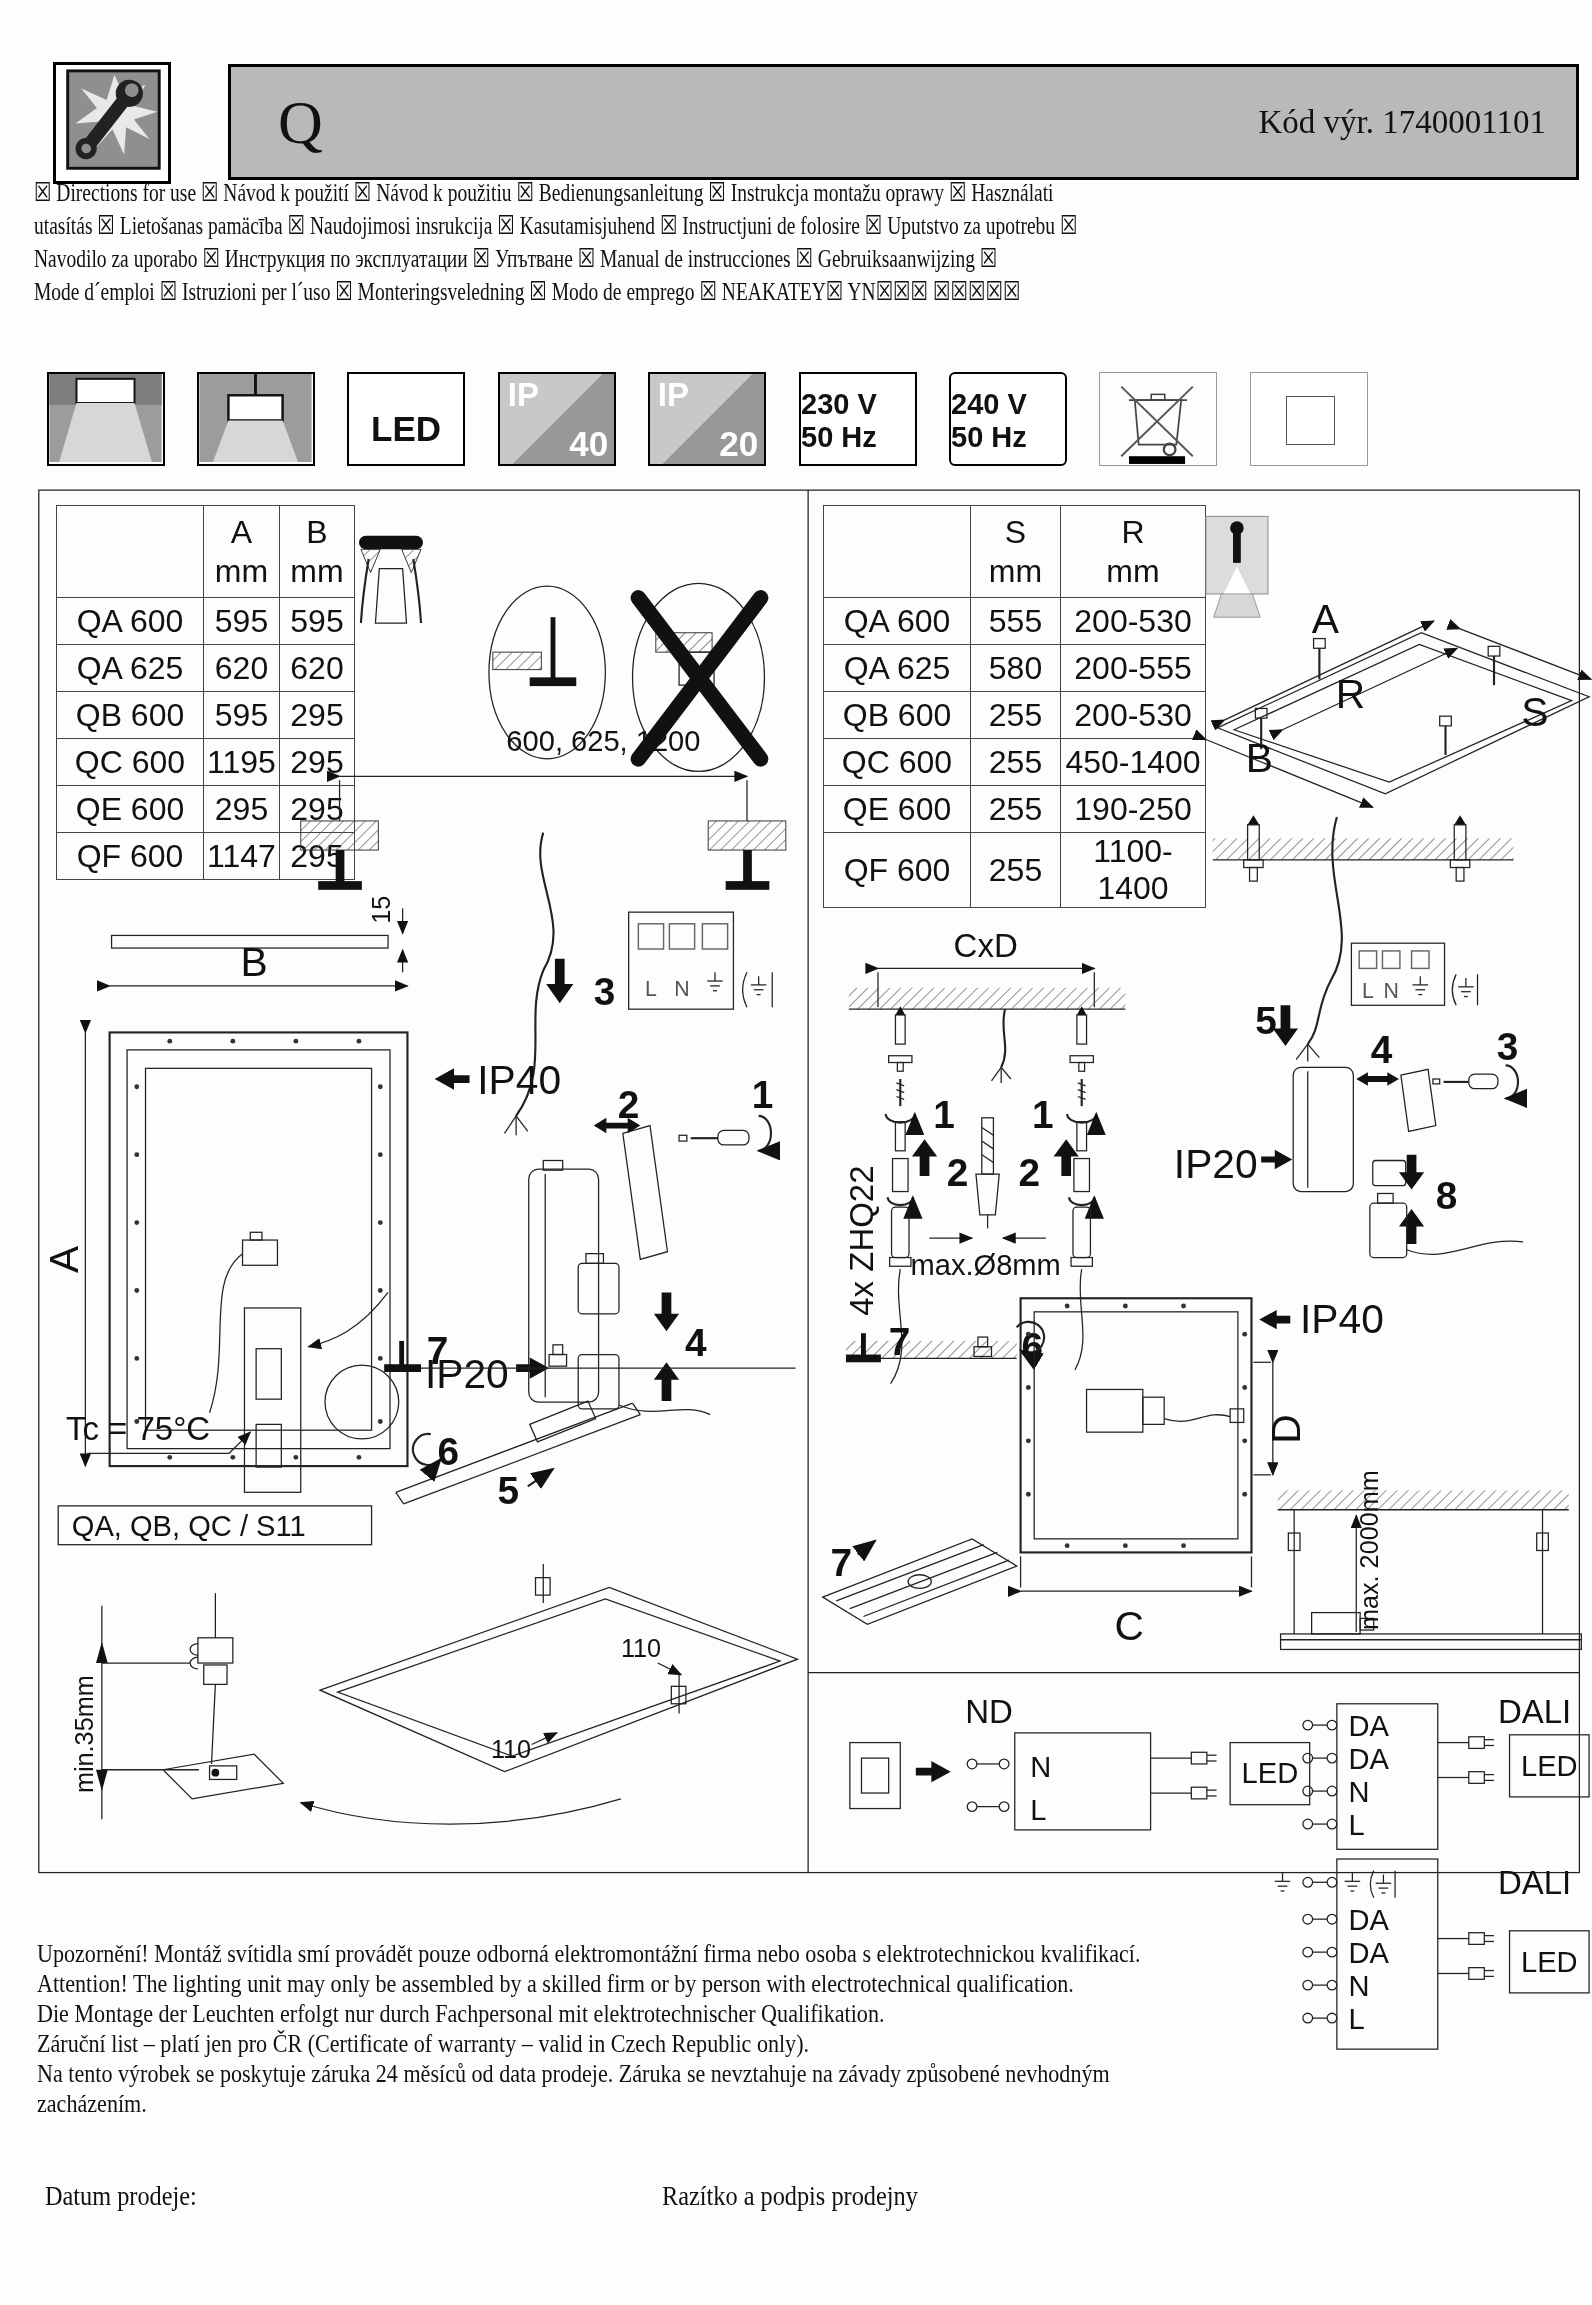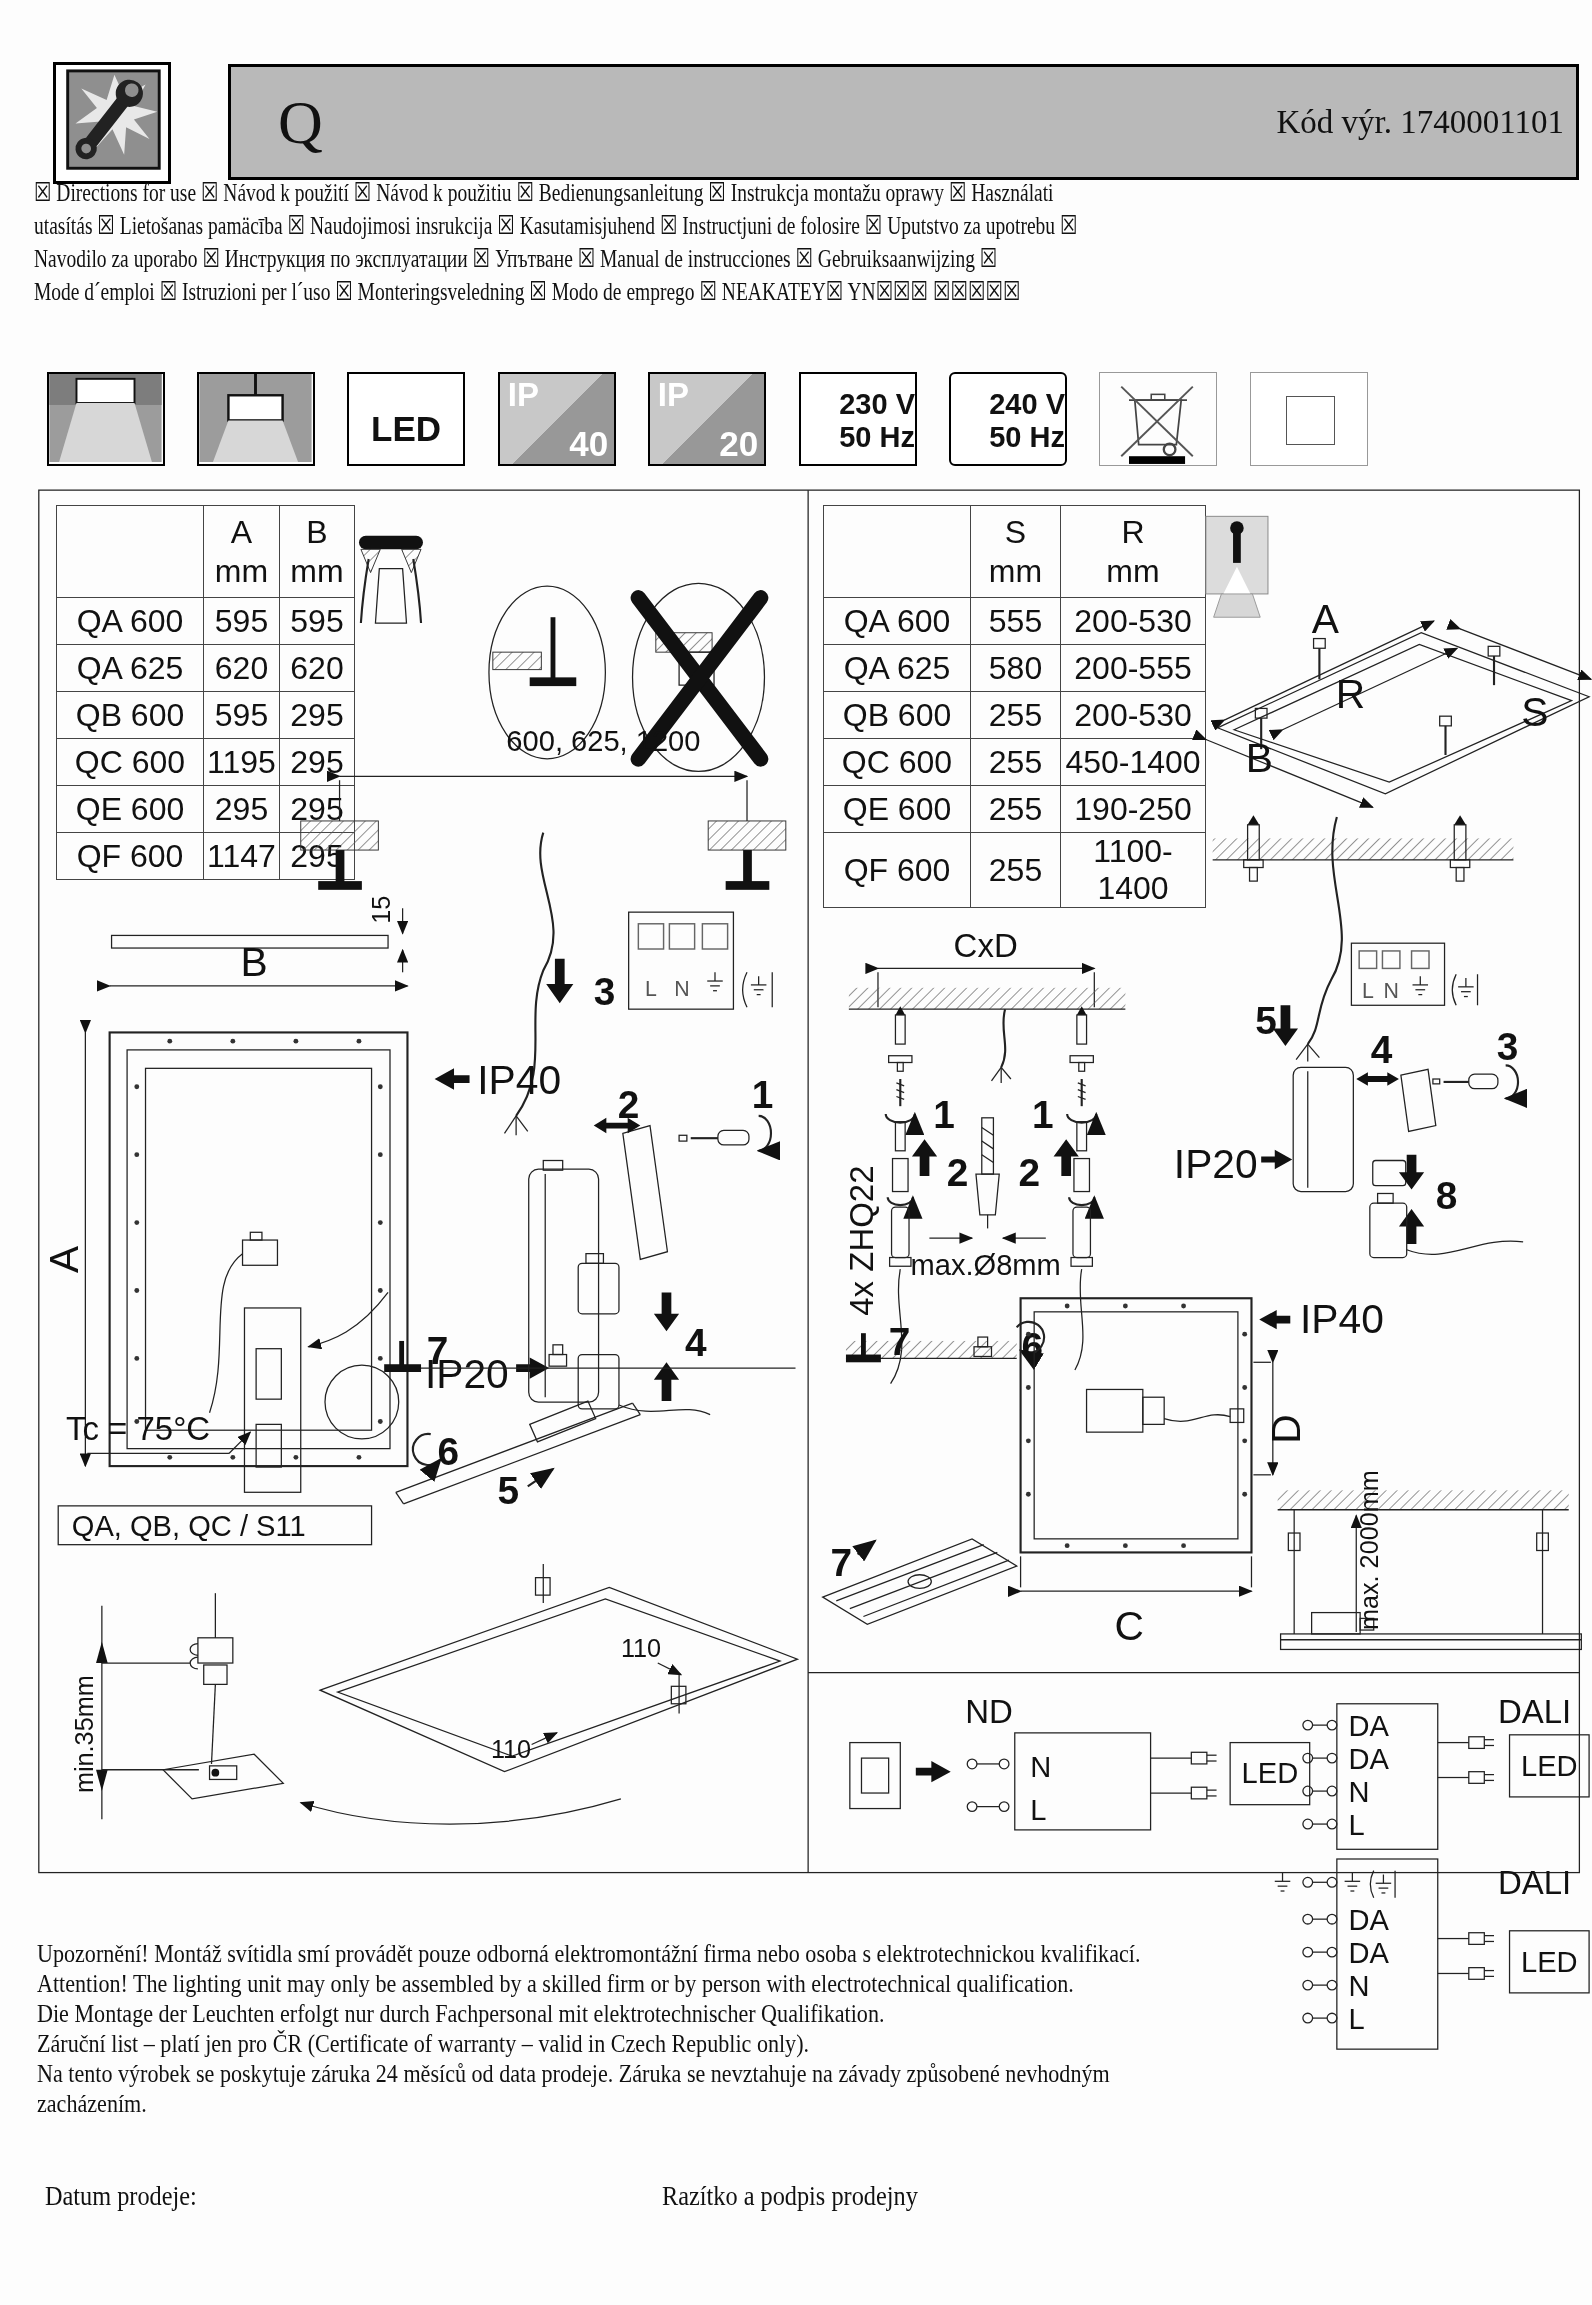--- a/index.html
+++ b/index.html
@@ -2,32 +2,32 @@
 <html><head>
 <meta charset="utf-8">
 <style>
   html,body{margin:0;padding:0;background:#777;}
   .page{position:relative;width:1592px;height:2306px;background:#fdfdfd;margin:0 auto;overflow:hidden;
         font-family:"Liberation Serif",serif;color:#111;}
   
   .logo{position:absolute;left:53px;top:62px;width:118px;height:122px;border:3.9px solid #000;background:#fff;box-sizing:border-box;}
   .titlebar{position:absolute;left:228px;top:64px;width:1351px;height:116px;background:#b9b9b9;border:3.9px solid #000;box-sizing:border-box;display:flex;align-items:center;}
   .qletter{font-size:62px;margin-left:47px;}
-  .kod{margin-left:auto;margin-right:12px;font-size:33px;}
+  .kod{margin-left:auto;margin-right:30px;font-size:33px;}
   
   .langs{position:absolute;left:34px;top:176px;}
   .langs div{white-space:nowrap;font-size:26px;line-height:33px;transform:scaleX(.75);transform-origin:0 50%;}
   
   .badge{position:absolute;top:372px;height:94px;width:118px;box-sizing:border-box;}
   .bd3{border:2.9px solid #000;}
   .bd1{border:1px solid #999;}
   .ipbadge{background:linear-gradient(135deg,#c8c8c8 50%,#989898 50%);font-family:"Liberation Sans",sans-serif;color:#fff;font-weight:700;}
   .ipbadge .ip{position:absolute;top:1.9px;left:7.8px;font-size:33px;}
   .ipbadge .num{position:absolute;bottom:0px;right:5.8px;font-size:35px;}
-  .vbadge{background:#fff;text-align:right;font-family:"Liberation Sans",sans-serif;font-weight:800;font-size:29px;line-height:33px;padding-top:13.6px;transform-origin:center;}
+  .vbadge{background:#fff;text-align:left;font-family:"Liberation Sans",sans-serif;font-weight:800;font-size:29px;line-height:33px;padding-top:13.6px;transform-origin:center;}
   .ledbadge{background:#fff;text-align:center;font-family:"Liberation Sans",sans-serif;font-weight:800;font-size:35px;padding-top:35px;box-sizing:border-box;}
   .sqin{position:absolute;left:35px;top:23px;width:47px;height:47px;border:1.9px solid #555;}
   
   table.dim{position:absolute;border-collapse:collapse;font-family:"Liberation Sans",sans-serif;font-size:32px;text-align:center;}
   table.dim td,table.dim th{border:1.9px solid #444;font-weight:400;padding:0;}
   table.dim th{height:91px;line-height:39px;}
   table.dim td{height:46px;}
   #tableL{left:56px;top:505px;}
   #tableL .c0{width:146px;} #tableL .c1{width:75px;} #tableL .c2{width:74px;}
   #tableR{left:823px;top:505px;}

